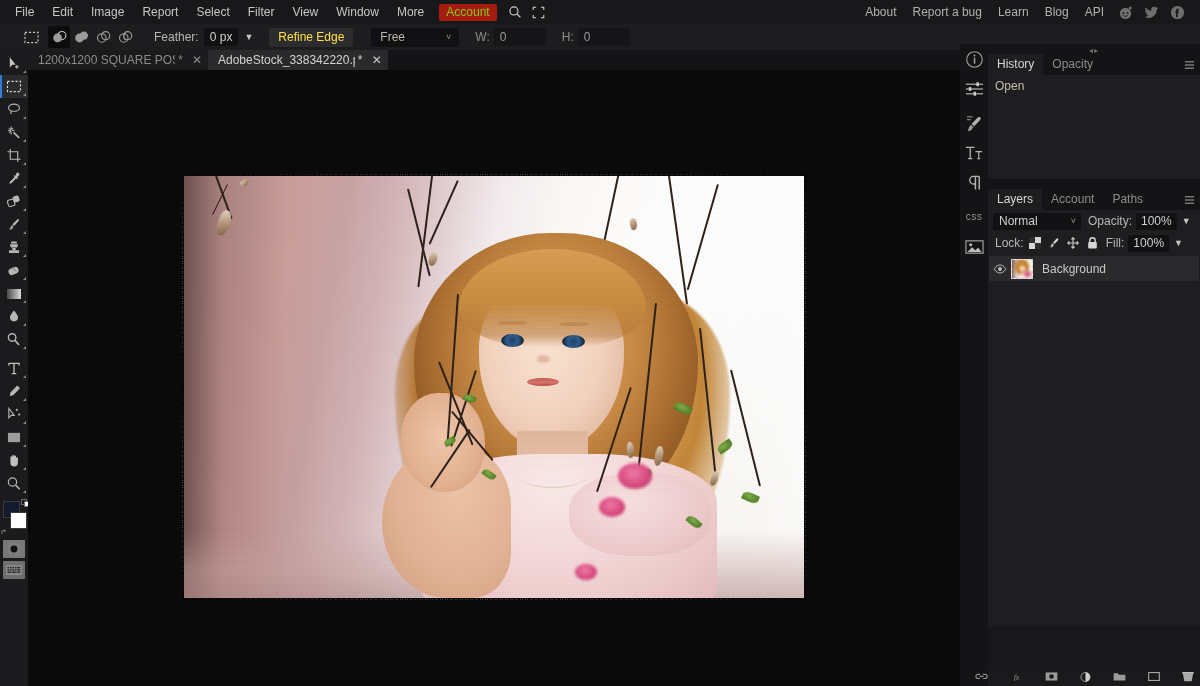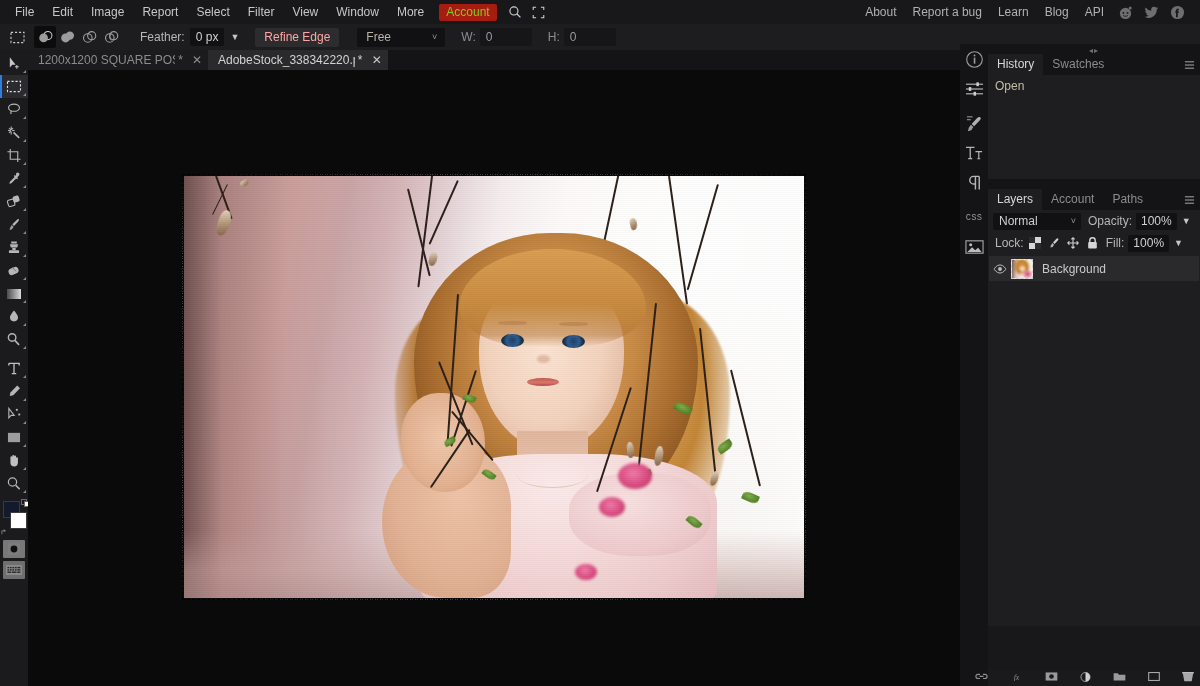--- a/index.html
+++ b/index.html
@@ -32,42 +32,42 @@
   }
   .menu-right {
     margin-left: auto; display: flex; align-items: center; padding-right: 10px;
   }
   .menu-right .menu-item { color: #b0b0b0; padding: 0 8px; }
   .social { width: 26px; height: 24px; display:flex; align-items:center; justify-content:center; cursor:pointer; }
 
   
   .optionsbar {
     position: absolute; left: 0; top: 24px; width: 1200px; height: 26px;
-    background: #1d1d1f; display: flex; align-items: center; padding-left: 4px;
+    background: #1d1d1f; display: flex; align-items: center; padding-left: 18px;
   }
   .opt-tool-icon {
     width: 26px; height: 22px; display: flex; align-items: center; justify-content: center;
   }
   .bool-group { display: flex; align-items: center; margin-left: 4px; }
   .bool-btn {
     width: 22px; height: 22px; display: flex; align-items: center; justify-content: center;
     cursor: pointer; border-radius: 2px;
   }
   .bool-btn.active { background: #0c0c0c; }
   .opt-label { margin-left: 18px; color: #b6b6b6; font-size: 12px; }
   .opt-field {
     background: #111113; color: #cfcfcf; height: 18px; line-height: 18px;
     padding: 0 6px; margin-left: 5px; border-radius: 2px; font-size: 12px;
     min-width: 34px; display:inline-block;
   }
   .opt-caret {
     margin-left: 6px; color: #c6c6c6; font-size: 9px; cursor: pointer;
   }
   .opt-btn {
-    background: #2c2c2e; color: #fca5a5; height: 19px; line-height: 19px;
+    background: #2c2c2e; color: #fde047; height: 19px; line-height: 19px;
     padding: 0 9px; margin-left: 16px; border-radius: 2px; font-size: 12px; cursor: pointer;
   }
   .opt-select {
     background: #111113; color: #b9b3a8; height: 19px; line-height: 19px;
     padding: 0 24px 0 9px; margin-left: 18px; border-radius: 2px; font-size: 12px;
     position: relative; min-width: 88px; cursor: pointer;
   }
   .opt-select .sel-caret {
     position: absolute; right: 8px; top: 0; line-height: 19px; font-size: 9px; color: #9a9a9a;
   }
@@ -772,21 +772,21 @@
   </div>
 
   <div class="panel-col">
     <div class="grip">
       <span class="dots">◂▸</span>
     </div>
 
     <div class="panel">
       <div class="panel-tabs">
         <div class="ptab active">History</div>
-        <div class="ptab">Swatches</div>
+        <div class="ptab">Opacity</div>
         <div class="ptab-menu">
           <svg width="11" height="10" viewBox="0 0 12 10">
               <g stroke="#9a9a9a" stroke-width="1.2">
                 <line x1="1" y1="1.5" x2="11" y2="1.5"></line>
                 <line x1="1" y1="5" x2="11" y2="5"></line>
                 <line x1="1" y1="8.5" x2="11" y2="8.5"></line>
               </g>
             </svg>
         </div>
       </div>

